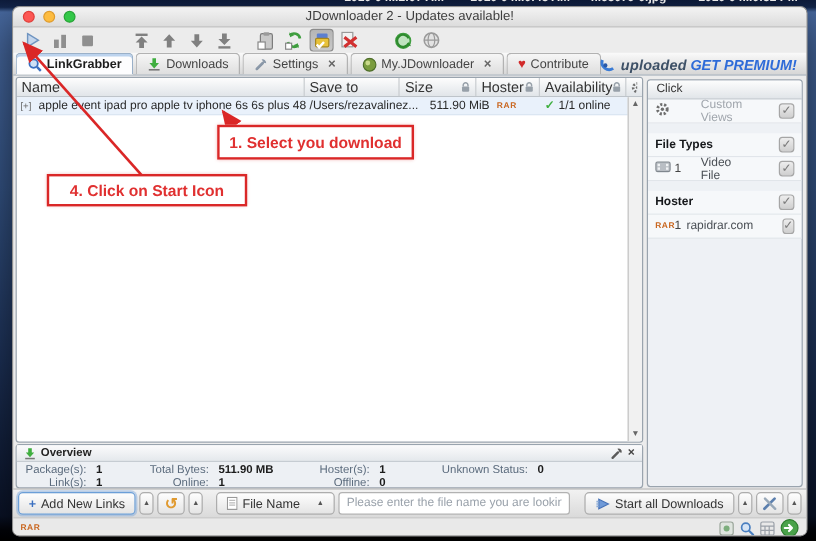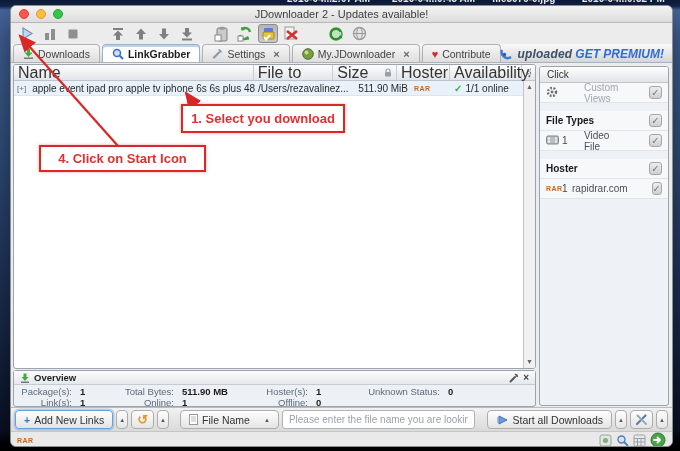--- a/index.html
+++ b/index.html
@@ -39,21 +39,21 @@
   .tab.active { background:#fdfdfe; font-weight:bold; color:#1d1d1d; border-color:#9ab0c8; box-shadow:0 2px 0 #bcd3ee inset; }
   .tab .close { color:#666; font-size:11px; font-weight:bold; margin-left:4px; }
   .premium { position:absolute; right:8px; top:41px; font-size:12px; display:flex; align-items:center; gap:3px;font-style:italic; }
   .premium .brand { color:#3d5066; font-weight:bold; letter-spacing:.2px; }
   .premium .cta { color:#2e6bd8; font-weight:bold; }
 
   
   .table-panel { position:absolute; left:2px; top:58px; width:523px; height:305px;
                  background:#fff; border:1px solid #9aa4ae; border-radius:3px; overflow:hidden; }
   .thead { display:flex; height:16px; background:linear-gradient(#fdfdfd,#e1e5e9);
-           border-bottom:1px solid #bec4ca; font-size:16px; color:#333; }
+           border-bottom:1px solid #bec4ca; font-size:12px; color:#333; }
   .th { display:flex; align-items:center; padding:0 4px; border-right:1px solid #c9ccd0; }
   .th .lock { margin-left:auto; }
   .trow { display:flex; height:15px; align-items:center; background:#e9f1fb; font-size:10px; color:#2a2a2a;
           border-bottom:1px solid #dbe6f2; }
   .tc { padding:0 3px; white-space:nowrap; overflow:hidden; display:flex; align-items:center; gap:3px; }
   .vscroll { position:absolute; right:0; top:16px; bottom:0; width:12px; background:#f1f1f1; border-left:1px solid #c2c2c2; }
   .sbtn { position:absolute; left:0; width:11px; height:12px; font-size:7px; color:#666; text-align:center; line-height:12px; }
   .sbtn.up{top:0;} .sbtn.down{bottom:0;}
   .gearcell { width:13px; display:flex; align-items:center; justify-content:center; border-right:none; }
 
@@ -212,33 +212,33 @@
     <div class="tb">
       <svg width="15" height="15">
           <circle cx="7.5" cy="7.5" r="6" fill="#e3e3e3" stroke="#9a9a9a" stroke-width="1.3"></circle>
           <ellipse cx="7.5" cy="7.5" rx="2.8" ry="6" fill="none" stroke="#9a9a9a"></ellipse>
           <path d="M1.5 7.5 H13.5" stroke="#9a9a9a"></path>
         </svg>
     </div>
   </div>
 
   <div class="tabbar">
+    <div class="tab active">
+      <svg width="12" height="12">
+          <circle cx="5" cy="5" r="3.5" fill="#cfe0f5" stroke="#3a6fc0" stroke-width="1.5"></circle>
+          <path d="M7.8 7.8 L11 11" stroke="#3a6fc0" stroke-width="2"></path>
+        </svg>
+      <span>LinkGrabber</span>
+    </div>
     <div class="tab">
       <svg width="11" height="11">
           <path d="M5.5 9 L1.5 4.5 H4 V0.5 H7 V4.5 H9.5 Z" fill="#3fae3f"></path>
           <rect x="1" y="9.5" width="9" height="1.5" fill="#777"></rect>
         </svg>
       <span>Downloads</span>
-    </div>
-    <div class="tab active">
-      <svg width="12" height="12">
-          <circle cx="5" cy="5" r="3.5" fill="#cfe0f5" stroke="#3a6fc0" stroke-width="1.5"></circle>
-          <path d="M7.8 7.8 L11 11" stroke="#3a6fc0" stroke-width="2"></path>
-        </svg>
-      <span>LinkGrabber</span>
     </div>
     <div class="tab">
       <svg width="11" height="11">
           <path d="M2 9.5 L7 4.5" stroke="#8a98a8" stroke-width="2.2" stroke-linecap="round"></path>
           <path d="M6 1.5 A3 3 0 0 1 9.8 4.8 L7.8 4.2 L7 2.8 Z" fill="#8a98a8"></path>
         </svg>
       <span>Settings</span>
       <span class="close">×</span>
     </div>
     <div class="tab">
@@ -262,21 +262,21 @@
     <span class="brand">uploaded</span>
     <span class="cta">GET PREMIUM!</span>
   </div>
 
   <div class="table-panel">
     <div class="thead">
       <div class="th" style="width:241px">
           <span>Name</span>
         </div>
       <div class="th" style="width:80px">
-          <span>File to</span>
+          <span>Save to</span>
         </div>
       <div class="th" style="width:64px">
           <span>Size</span>
         <svg class="lock" width="8" height="9">
             <path d="M2 4 V3 a2 2 0 0 1 4 0 V4" fill="none" stroke="#97a0a9" stroke-width="1.2"></path>
             <rect x="1" y="4" width="6" height="4.5" rx="1" fill="#97a0a9"></rect>
           </svg>
         </div>
       <div class="th" style="width:53px">
           <span>Hoster</span>

